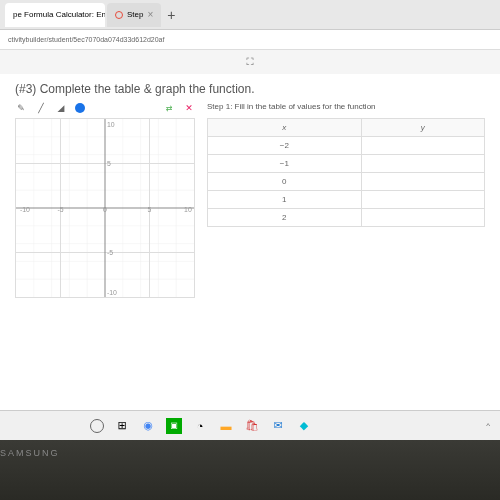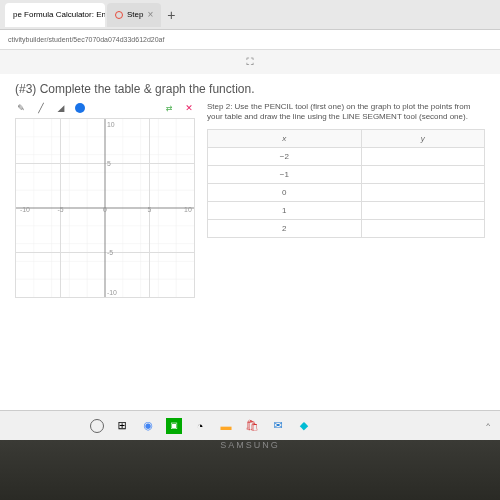--- a/index.html
+++ b/index.html
@@ -42,21 +42,21 @@
     .data-table th, .data-table td { border: 1px solid #ddd; padding: 4px 8px; font-size: 8px; text-align: center; color: #666; height: 18px; }
     .data-table th { background: #f9f9f9; font-weight: normal; font-style: italic; }
     
     .taskbar { position: absolute; bottom: 60px; left: 0; width: 500px; height: 30px; background: #f0f0f0; display: flex; align-items: center; padding: 0 10px; border-top: 1px solid #ccc; }
     .taskbar-left { display: flex; gap: 10px; align-items: center; margin-left: 80px; }
     .taskbar-right { margin-left: auto; display: flex; gap: 6px; align-items: center; font-size: 8px; color: #666; }
     .task-icon { width: 16px; height: 16px; display: flex; align-items: center; justify-content: center; font-size: 11px; }
     .circle-icon { width: 14px; height: 14px; border: 1.5px solid #666; border-radius: 50%; }
     
     .laptop-bottom { position: absolute; bottom: 0; left: 0; width: 500px; height: 60px; background: linear-gradient(#3a3a35, #2a2a25); }
-    .brand { text-align: center; color: #888; font-size: 9px; letter-spacing: 2px; }
+    .brand { text-align: left; color: #888; font-size: 9px; padding-top: 8px; letter-spacing: 2px; }
   </style>
 </head>
 <body>
 
 <div class="screen">
   <div class="browser-bar">
     <div class="tab">
       <span>pe Formula Calculator: Enter</span>
 
     </div>
@@ -123,21 +123,21 @@
             <text x="170" y="94" class="axis-label">10</text>
             <text x="92" y="8" class="axis-label">10</text>
             <text x="92" y="48" class="axis-label">5</text>
             <text x="92" y="138" class="axis-label">-5</text>
             <text x="92" y="178" class="axis-label">-10</text>
           </svg>
         </div>
       </div>
 
       <div class="right-col">
-        <div class="step-text">Step 2: Use the PENCIL tool (first one) on the graph to plot the points from your table and draw the line using the LINE SEGMENT tool (second one).</div>
+        <div class="step-text">Step 1: Fill in the table of values for the function</div>
 
         <table class="data-table">
           <thead>
             <tr>
               <th>x</th>
               <th>y</th>
             </tr>
           </thead>
           <tbody>
             <tr>

